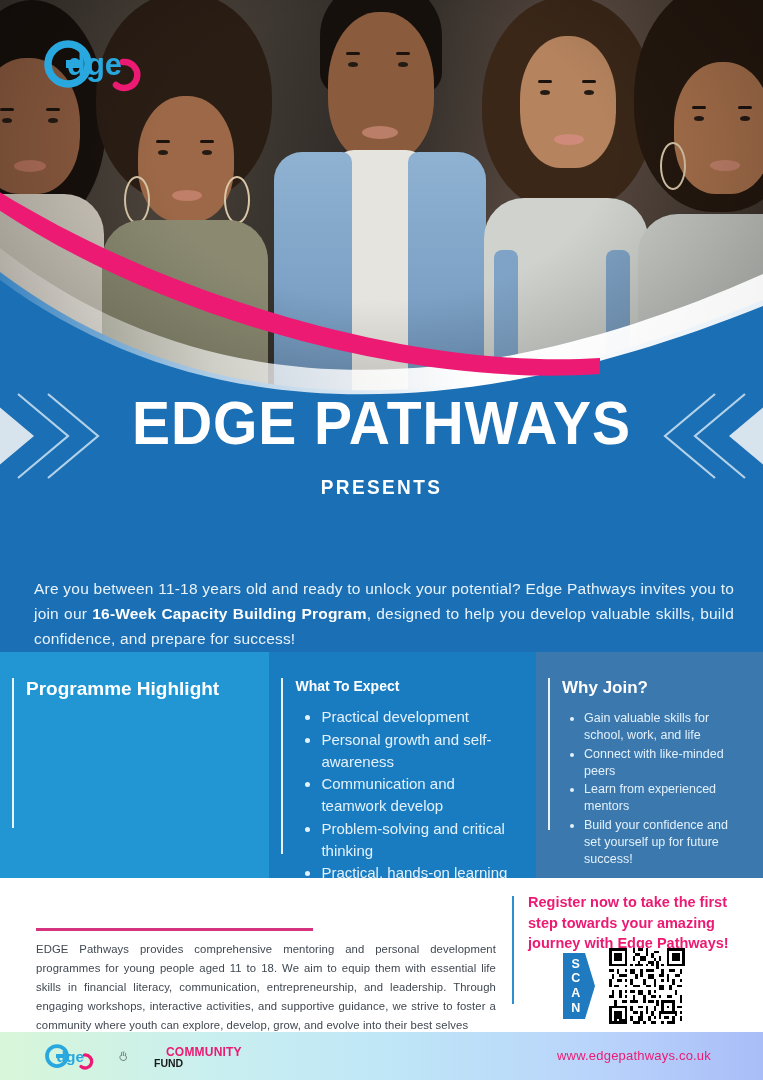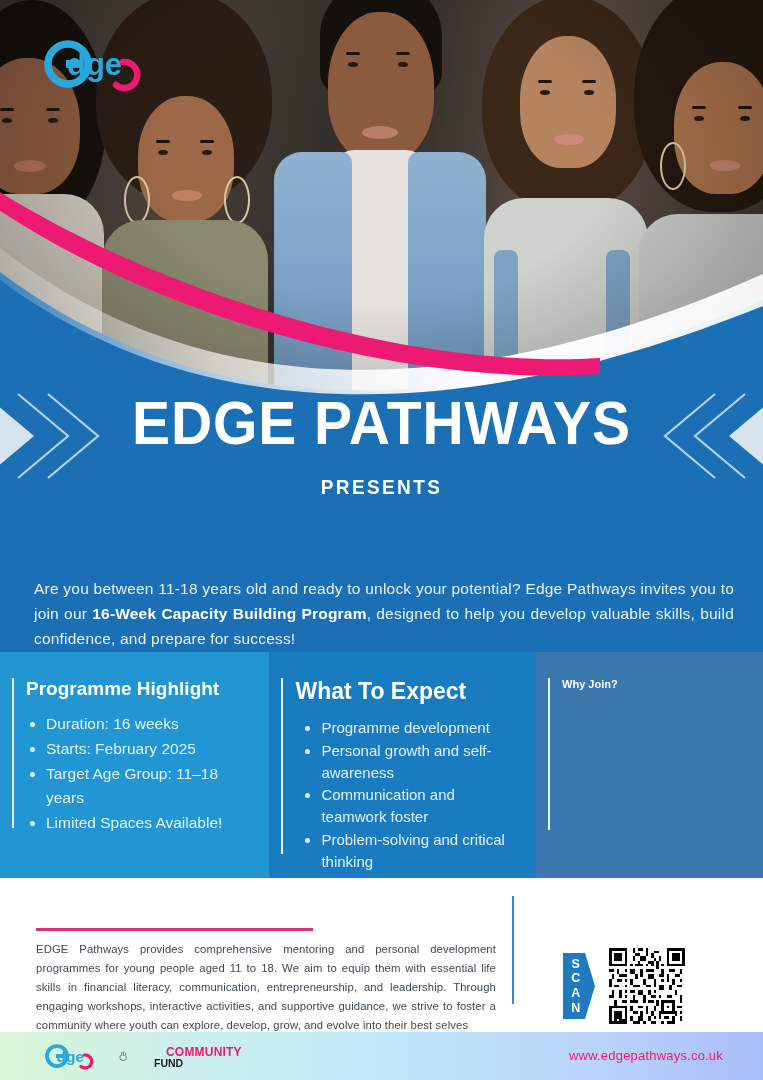--- a/index.html
+++ b/index.html
@@ -66,22 +66,22 @@
   .col{position:relative;height:100%;padding:26px 16px 10px 26px;}
   .col1{width:283px;background:#2196d3;}
   .col2{width:280px;background:#1a7cc0;}
   .col3{width:238px;background:#3b78ae;}
   .col .rule{position:absolute;left:12px;top:26px;width:2px;background:#ffffff;opacity:.9;}
   .col1 .rule{height:150px;}
   .col2 .rule{height:176px;}
   .col3 .rule{height:152px;}
   .col h3{margin:0 0 12px 0;color:#fff;font-weight:bold;}
   .col1 h3{font-size:19px;}
-  .col2 h3{font-size:23px;}
-  .col3 h3{font-size:11px;}
+  .col2 h3{font-size:14px;}
+  .col3 h3{font-size:17px;}
   .col ul{margin:0;padding-left:20px;color:#e3f1fb;}
   .col1 ul{font-size:15.5px;line-height:1.55;}
   .col2 ul{font-size:15px;line-height:1.45;padding-left:26px;}
   .col3 ul{font-size:12.5px;line-height:1.38;padding-left:22px;}
   .col li{margin-bottom:1px;}
 
   
   .whitezone{position:absolute;left:0;top:878px;width:763px;height:154px;background:#ffffff;}
   .who-title{
     position:absolute;left:36px;top:12px;color:#1b4f91;
@@ -109,21 +109,21 @@
   .qr{position:absolute;left:609px;top:70px;width:76px;height:76px;background:#fff;}
 
   
   .footer{
     position:absolute;left:0;top:1032px;width:763px;height:48px;
     background:linear-gradient(90deg,#d8f6d8 0%,#c9eff0 28%,#bfe6f7 52%,#b9d4fb 78%,#a9bdf8 100%);
   }
   .edge-logo-foot{position:absolute;left:38px;top:10px;width:70px;height:28px;}
   .cf-logo{position:absolute;left:118px;top:8px;width:104px;height:32px;}
   .foot-url{
-    position:absolute;right:40px;top:16px;color:#ec1a72;font-size:13px;
+    position:absolute;right:52px;top:16px;color:#ec1a72;font-size:13px;
     letter-spacing:0.2px;
   }
 
   .edge-logo-hero{position:absolute;left:44px;top:36px;width:112px;height:56px;}
 </style>
 </head>
 <body>
 
 <div class="poster">
 
@@ -236,52 +236,53 @@
 
   <div class="intro">
     <span>Are you between 11-18 years old and ready to unlock your potential? Edge Pathways invites you to join our </span><b>16-Week Capacity Building Program</b><span>, designed to help you develop valuable skills, build confidence, and prepare for success!</span>
   </div>
 
   <div class="cols">
 
     <div class="col col1">
       <div class="rule"></div>
       <h3>Programme Highlight</h3>
-      <ul>
-        <li>Duration: 16 weeks</li>
-        <li>Starts: February 2025</li>
-        <li>Target Age Group: 11–18 years</li>
-        <li>Limited Spaces Available!</li>
-      </ul>
     </div>
 
     <div class="col col2">
       <div class="rule"></div>
       <h3>What To Expect</h3>
       <ul>
-        <li>Programme development</li>
+        <li>Practical development</li>
         <li>Personal growth and self-awareness</li>
-        <li>Communication and teamwork foster</li>
+        <li>Communication and teamwork develop</li>
         <li>Problem-solving and critical thinking</li>
         <li>Practical, hands-on learning experiences</li>
       </ul>
     </div>
 
     <div class="col col3">
       <div class="rule"></div>
       <h3>Why Join?</h3>
+      <ul>
+        <li>Gain valuable skills for school, work, and life</li>
+        <li>Connect with like-minded peers</li>
+        <li>Learn from experienced mentors</li>
+        <li>Build your confidence and set yourself up for future success!</li>
+      </ul>
     </div>
   </div>
 
   <div class="whitezone">
     <div class="who-underline"></div>
     <div class="who-body">EDGE Pathways provides comprehensive mentoring and personal development programmes for young people aged 11 to 18. We aim to equip them with essential life skills in financial literacy, communication, entrepreneurship, and leadership. Through engaging workshops, interactive activities, and supportive guidance, we strive to foster a community where youth can explore, develop, grow, and evolve into their best selves</div>
 
     <div class="vdiv"></div>
 
+    <div class="reg-text">Register now to take the first step towards your amazing journey with Edge Pathways!</div>
 
     <svg class="scan-arrow" viewBox="0 0 36 70">
       <path d="M2,2 L24,2 L34,35 L24,68 L2,68 Z" fill="#1f7ac0"></path>
     </svg>
     <div class="scan-letters">
       <span>S</span>
       <span>C</span>
       <span>A</span>
       <span>N</span>
     </div>

